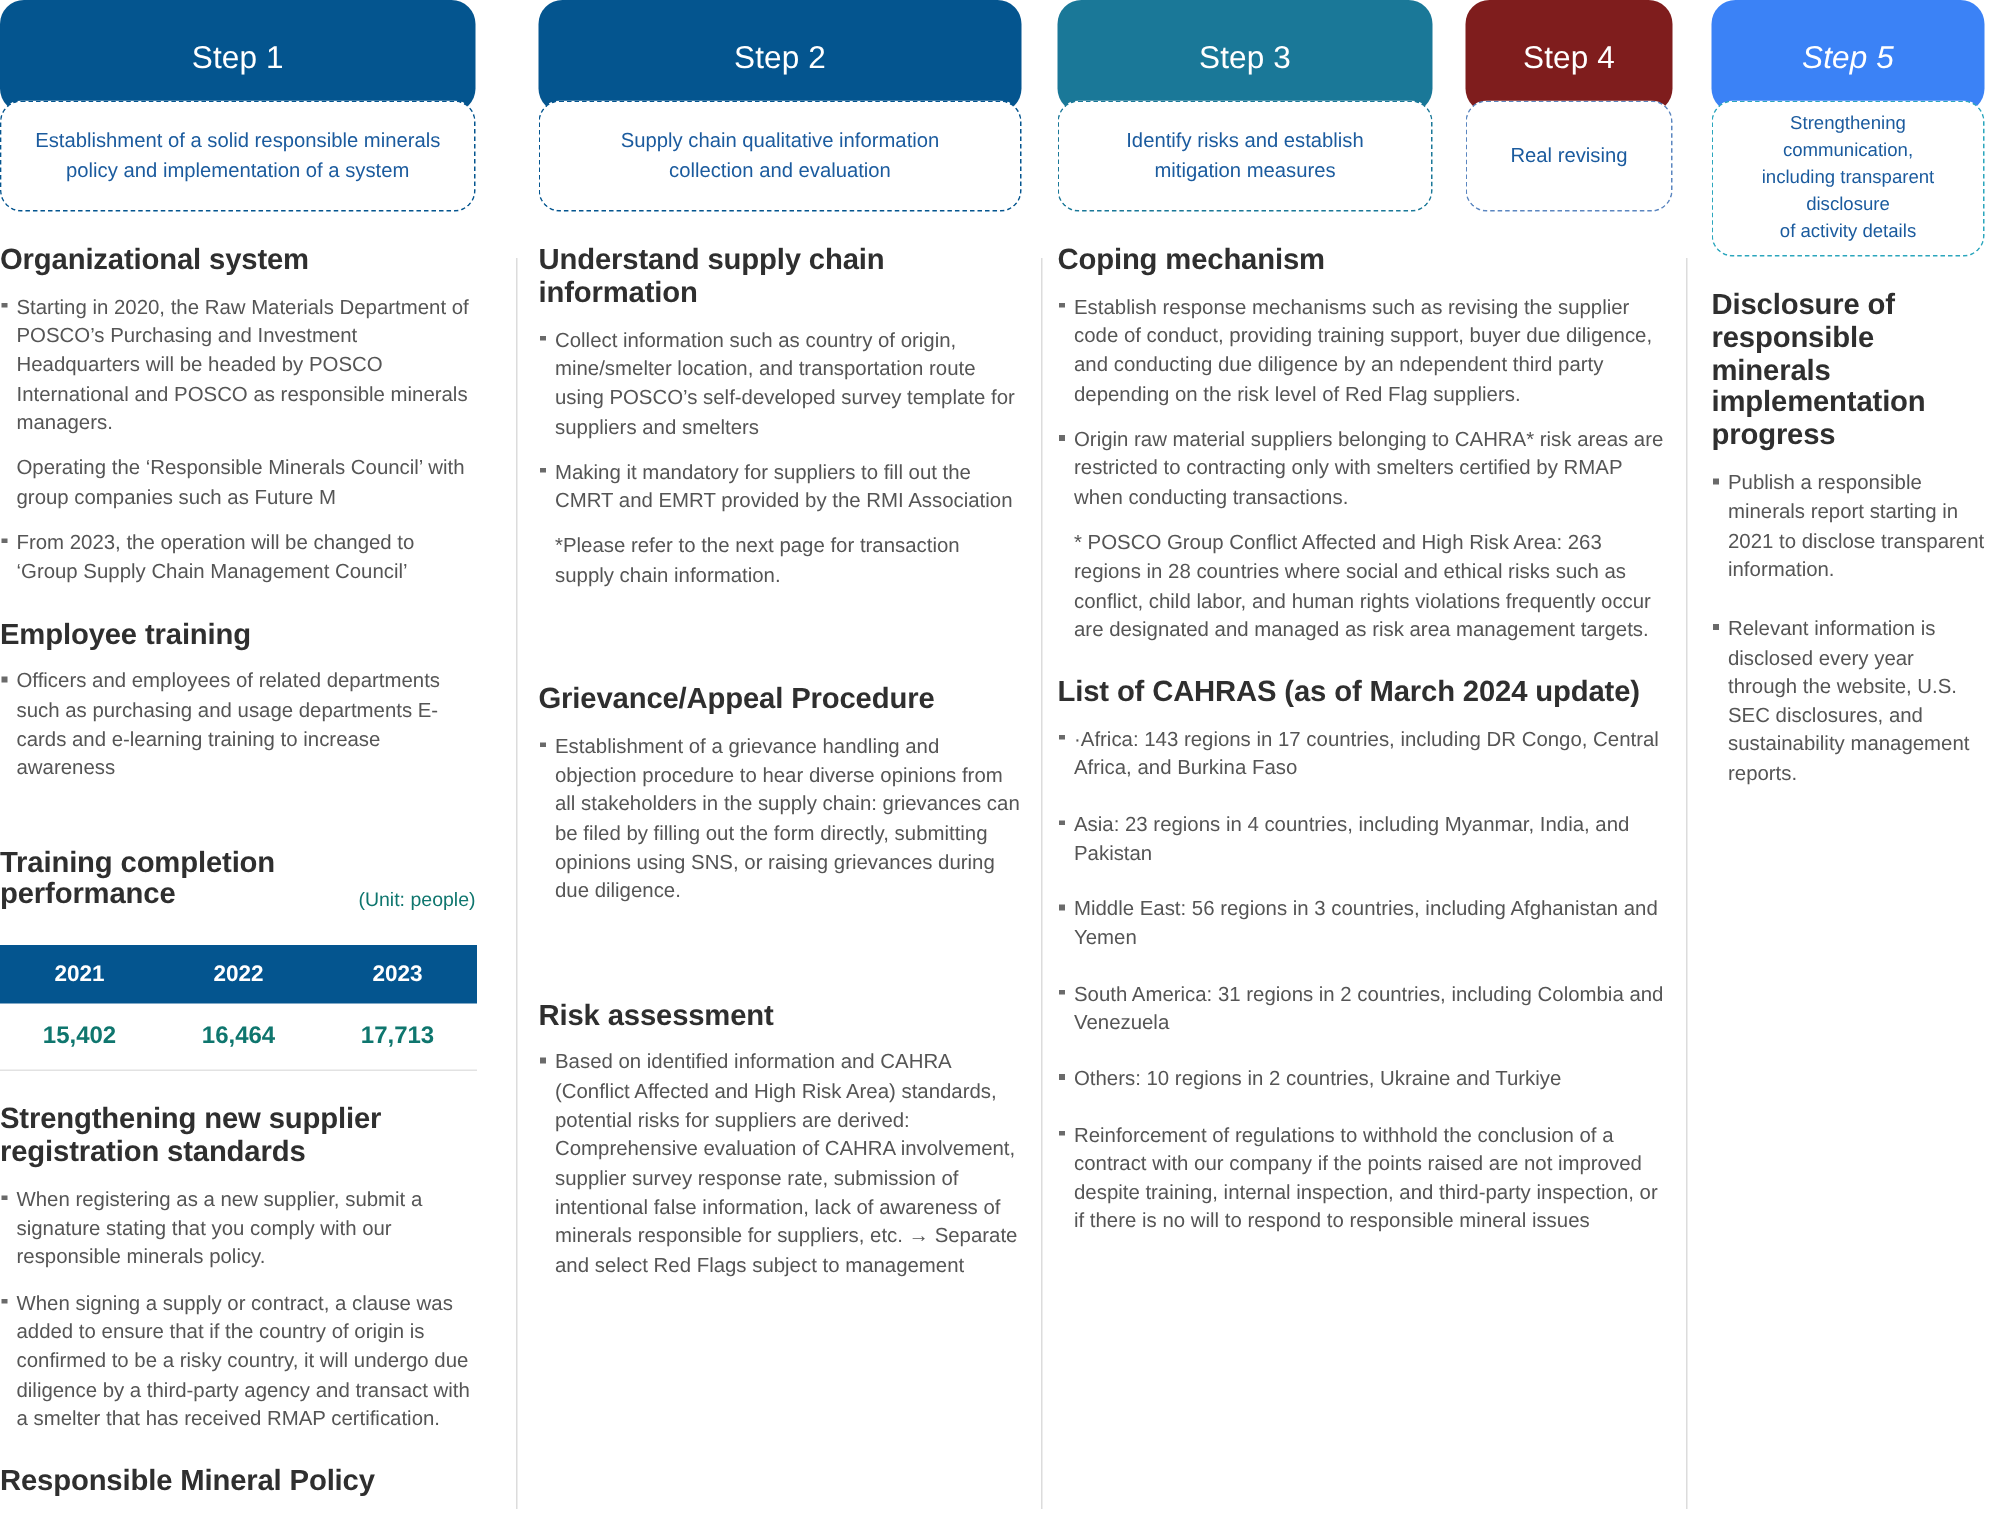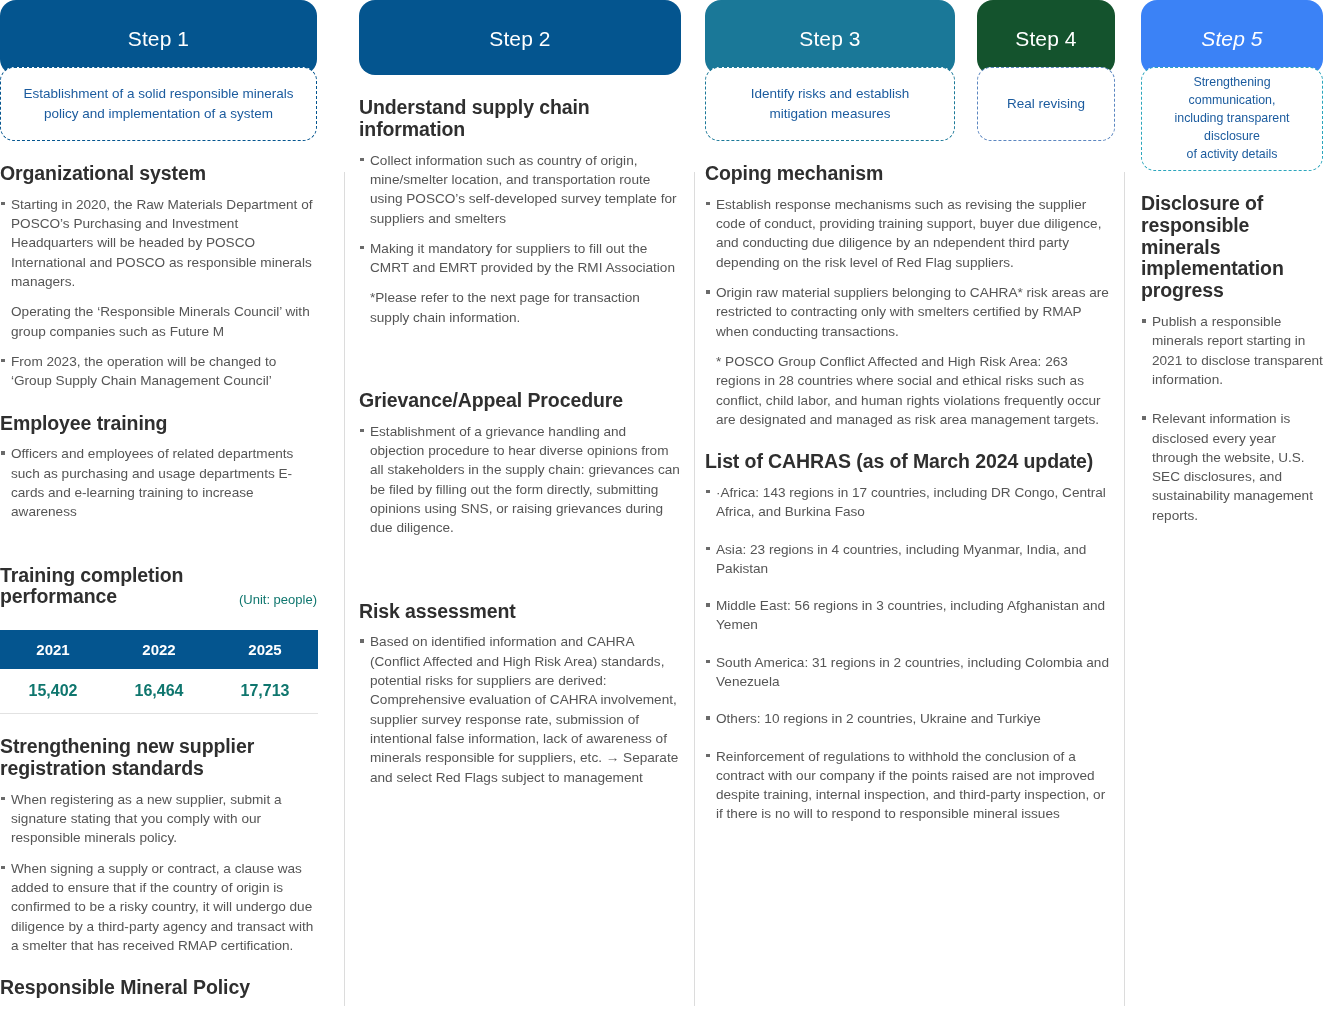--- a/index.html
+++ b/index.html
@@ -29,21 +29,21 @@
     border-radius: 16px;
     color:#ffffff;
     text-align:center;
     font-size: 21px;
     line-height: 1;
     padding: 28px 0 26px 0;
     letter-spacing: .1px;
   }
   .pill.s1, .pill.s2 { background:#04558f; }
   .pill.s3 { background:#1a7898; }
-  .pill.s4 { background:#14532d; }
+  .pill.s4 { background:#7f1d1d; }
   .pill.s5 { background:#3b82f6;font-style:italic; }
 
   .subpill {
     margin-top: -8px;
     border-radius: 14px;
     background:#ffffff;
     text-align:center;
     color:#1b5b9e;
     font-size: 13.5px;
     line-height: 1.45;
@@ -139,21 +139,21 @@
       <div class="sp"></div>
       <div class="tbl-title-row">
         <h3 class="sec tight" style="margin-bottom:2px;">Training completion performance</h3>
         <div class="unit">(Unit: people)</div>
       </div>
       <table class="perf">
         <thead>
           <tr>
             <th>2021</th>
             <th>2022</th>
-            <th>2025</th>
+            <th>2023</th>
           </tr>
         </thead>
         <tbody>
           <tr>
             <td>15,402</td>
             <td>16,464</td>
             <td>17,713</td>
           </tr>
         </tbody>
       </table>
@@ -169,20 +169,26 @@
         <li class="bullet">Establishment of responsible minerals policy at the group level</li>
       </ul>
     </div>
   </div>
 
   <div class="col col2">
     <div class="col-divider" style="right:0;"></div>
     <div class="c2-inner">
       <div>
         <div class="pill s2">Step 2</div>
+        <div class="subpill d2">
+          <div>
+            <span>Supply chain qualitative information</span>
+            <span>collection and evaluation</span>
+          </div>
+        </div>
       </div>
 
       <h3 class="sec">Understand supply chain information</h3>
       <ul class="bl">
         <li class="bullet">Collect information such as country of origin, mine/smelter location, and transportation route using POSCO’s self-developed survey template for suppliers and smelters</li>
         <li class="bullet">Making it mandatory for suppliers to fill out the CMRT and EMRT provided by the RMI Association</li>
         <li class="nobullet">*Please refer to the next page for transaction supply chain information.</li>
       </ul>
 
       <div class="sp-lg"></div>

